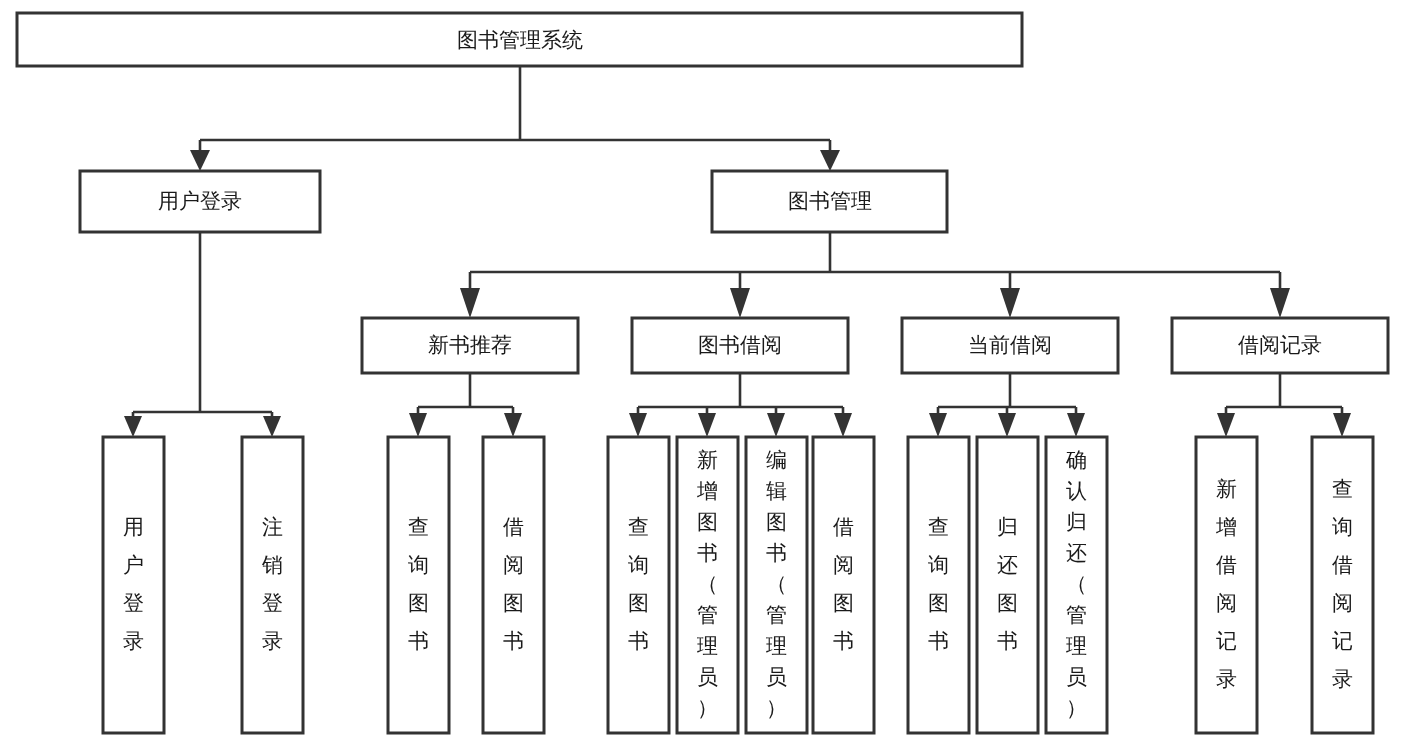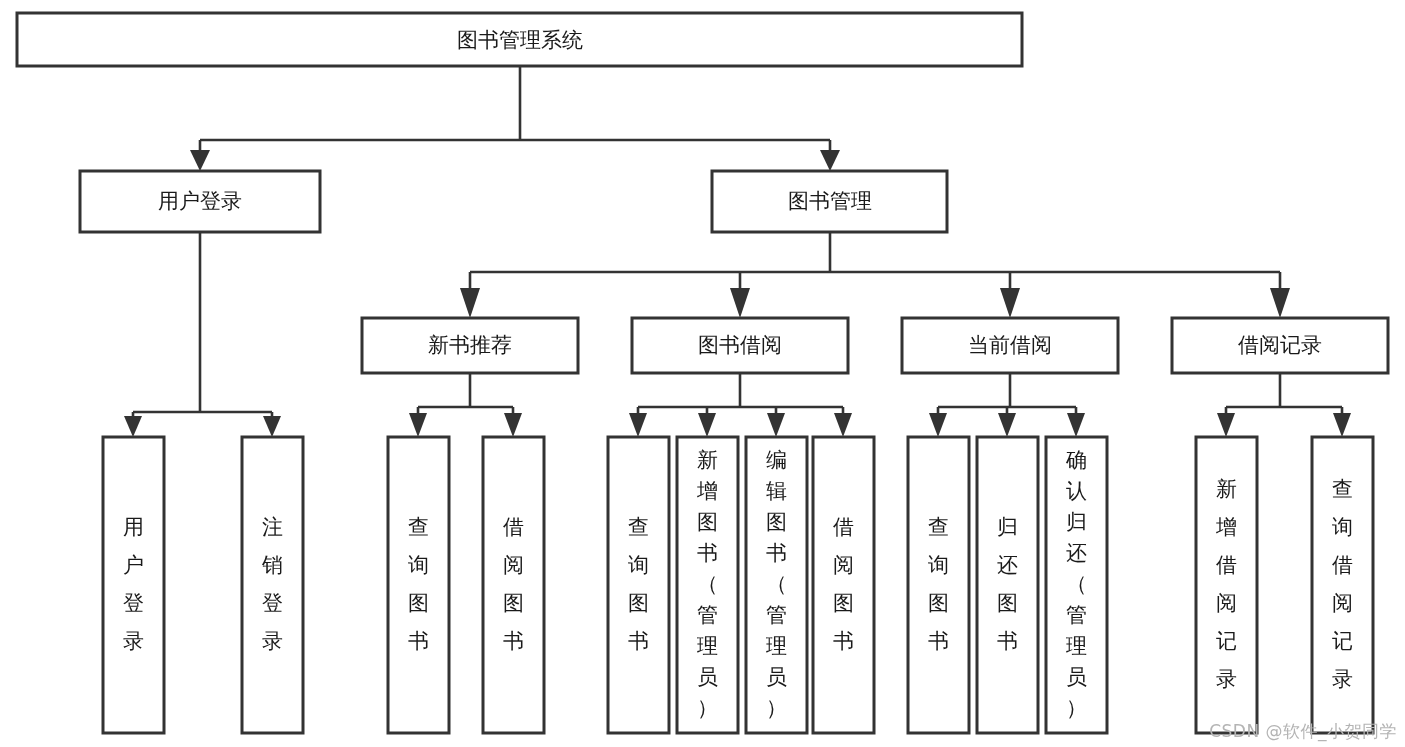--- a/index.html
+++ b/index.html
@@ -225,14 +225,13 @@
           <rect class="node-box" x="1196" y="437" width="61" height="296"></rect>
           <text class="leaf-label" x="1226.5" font-size="22"><tspan x="1226.5" y="490" dominant-baseline="middle">新</tspan><tspan x="1226.5" y="528" dominant-baseline="middle">增</tspan><tspan x="1226.5" y="566" dominant-baseline="middle">借</tspan><tspan x="1226.5" y="604" dominant-baseline="middle">阅</tspan><tspan x="1226.5" y="642" dominant-baseline="middle">记</tspan><tspan x="1226.5" y="680" dominant-baseline="middle">录</tspan></text>
         </g>
         <g>
           <rect class="node-box" x="1312" y="437" width="61" height="296"></rect>
           <text class="leaf-label" x="1342.5" font-size="22"><tspan x="1342.5" y="490" dominant-baseline="middle">查</tspan><tspan x="1342.5" y="528" dominant-baseline="middle">询</tspan><tspan x="1342.5" y="566" dominant-baseline="middle">借</tspan><tspan x="1342.5" y="604" dominant-baseline="middle">阅</tspan><tspan x="1342.5" y="642" dominant-baseline="middle">记</tspan><tspan x="1342.5" y="680" dominant-baseline="middle">录</tspan></text>
         </g>
       </g>
   </svg>
 
-  <div class="watermark">CSDN @软件_小贺同学</div>
 </div>
 
 </body></html>

